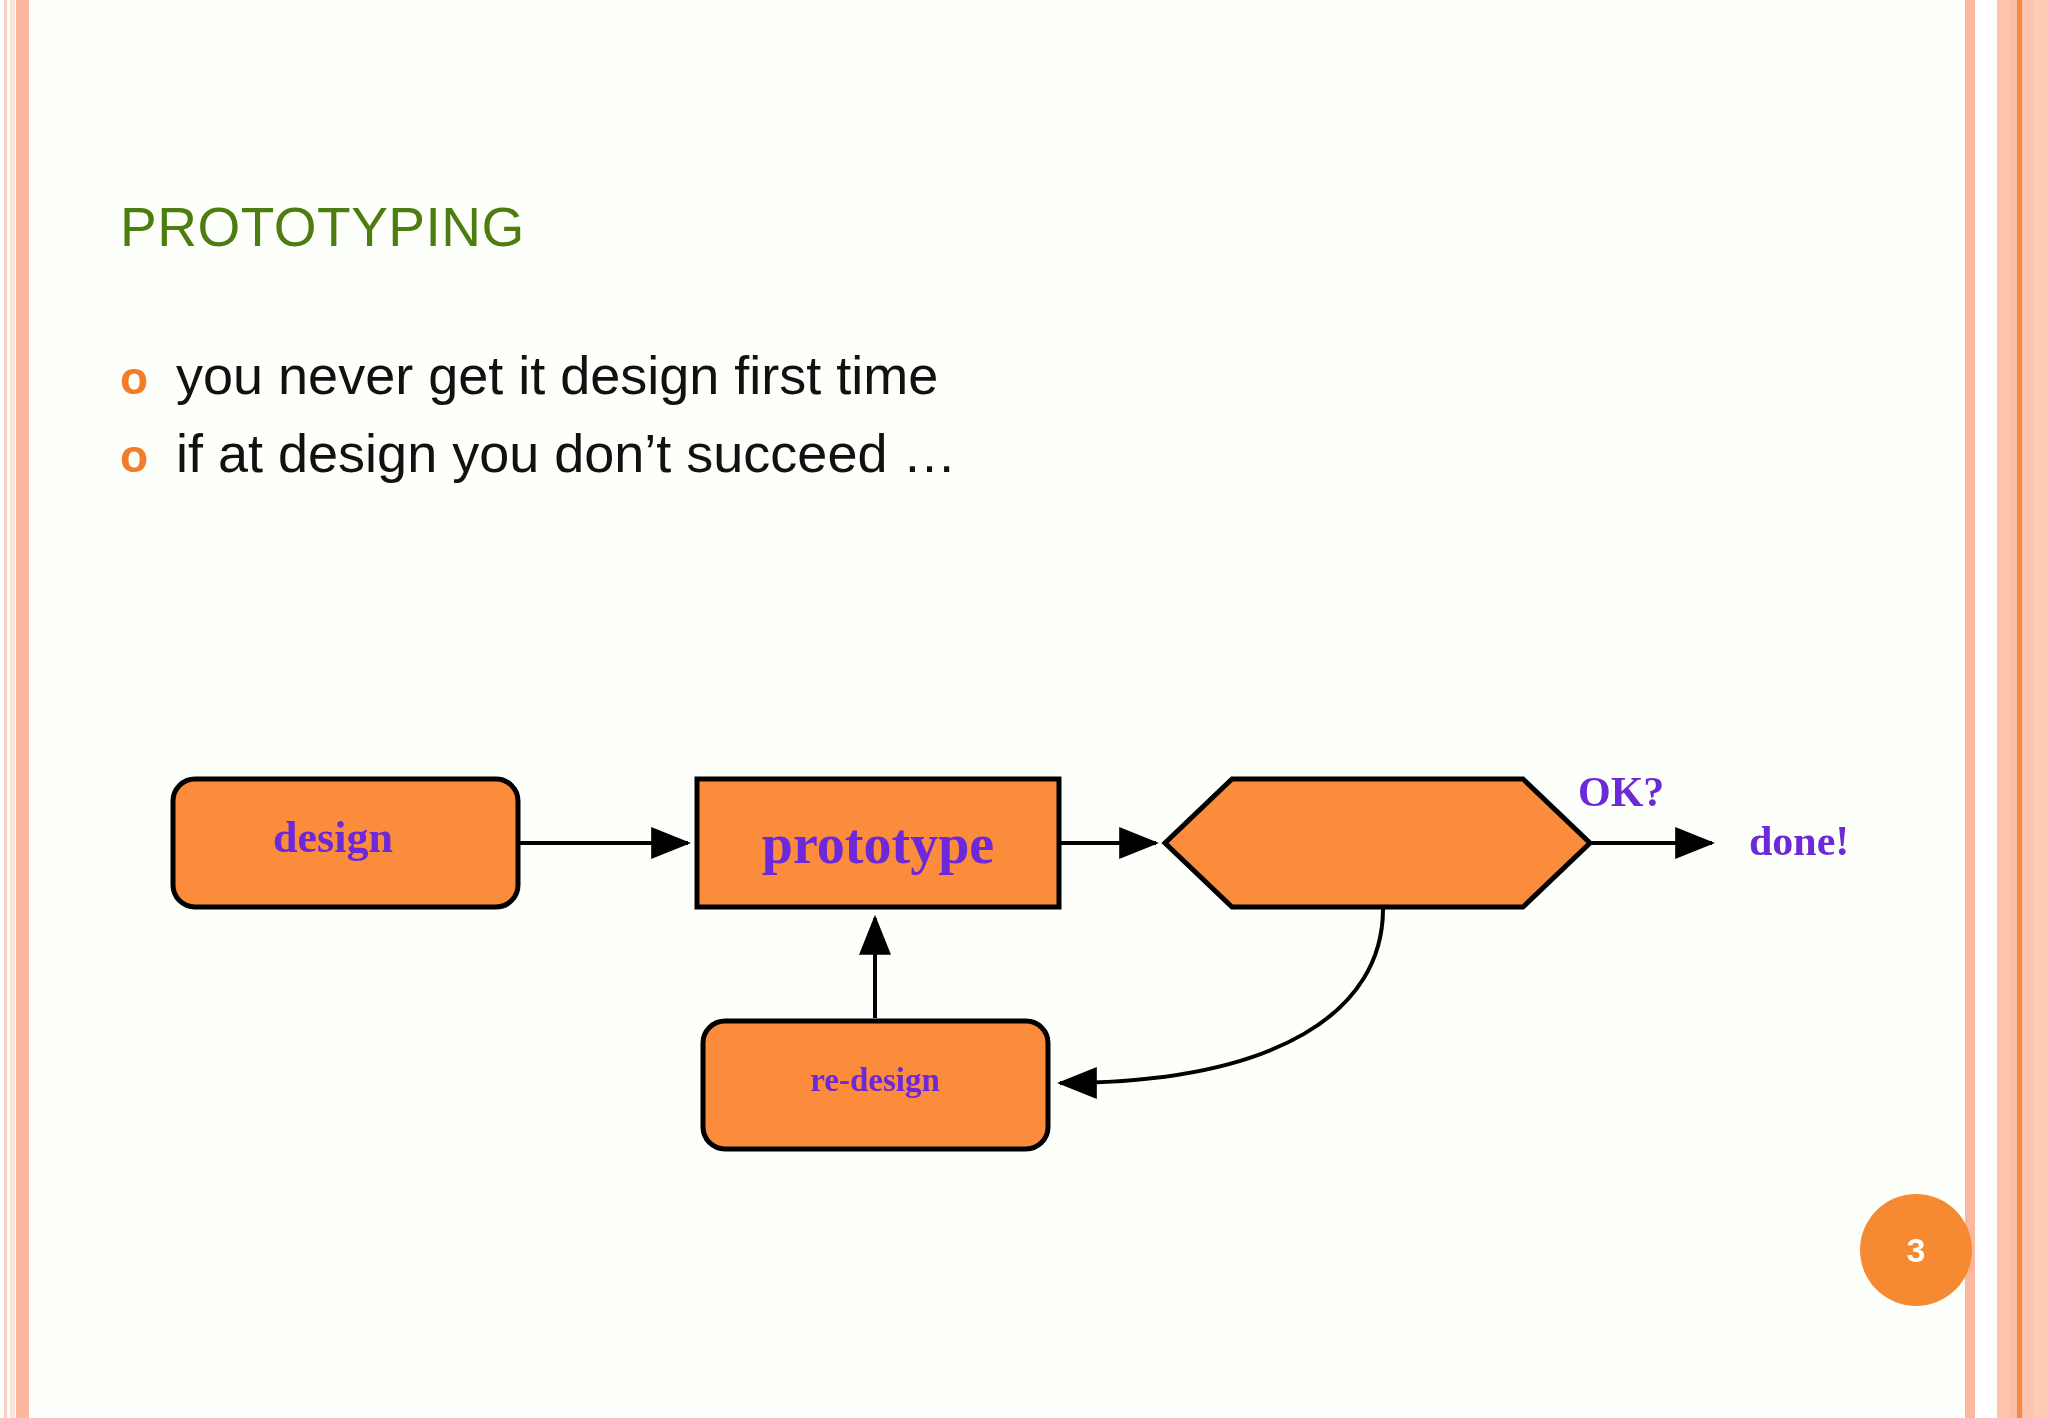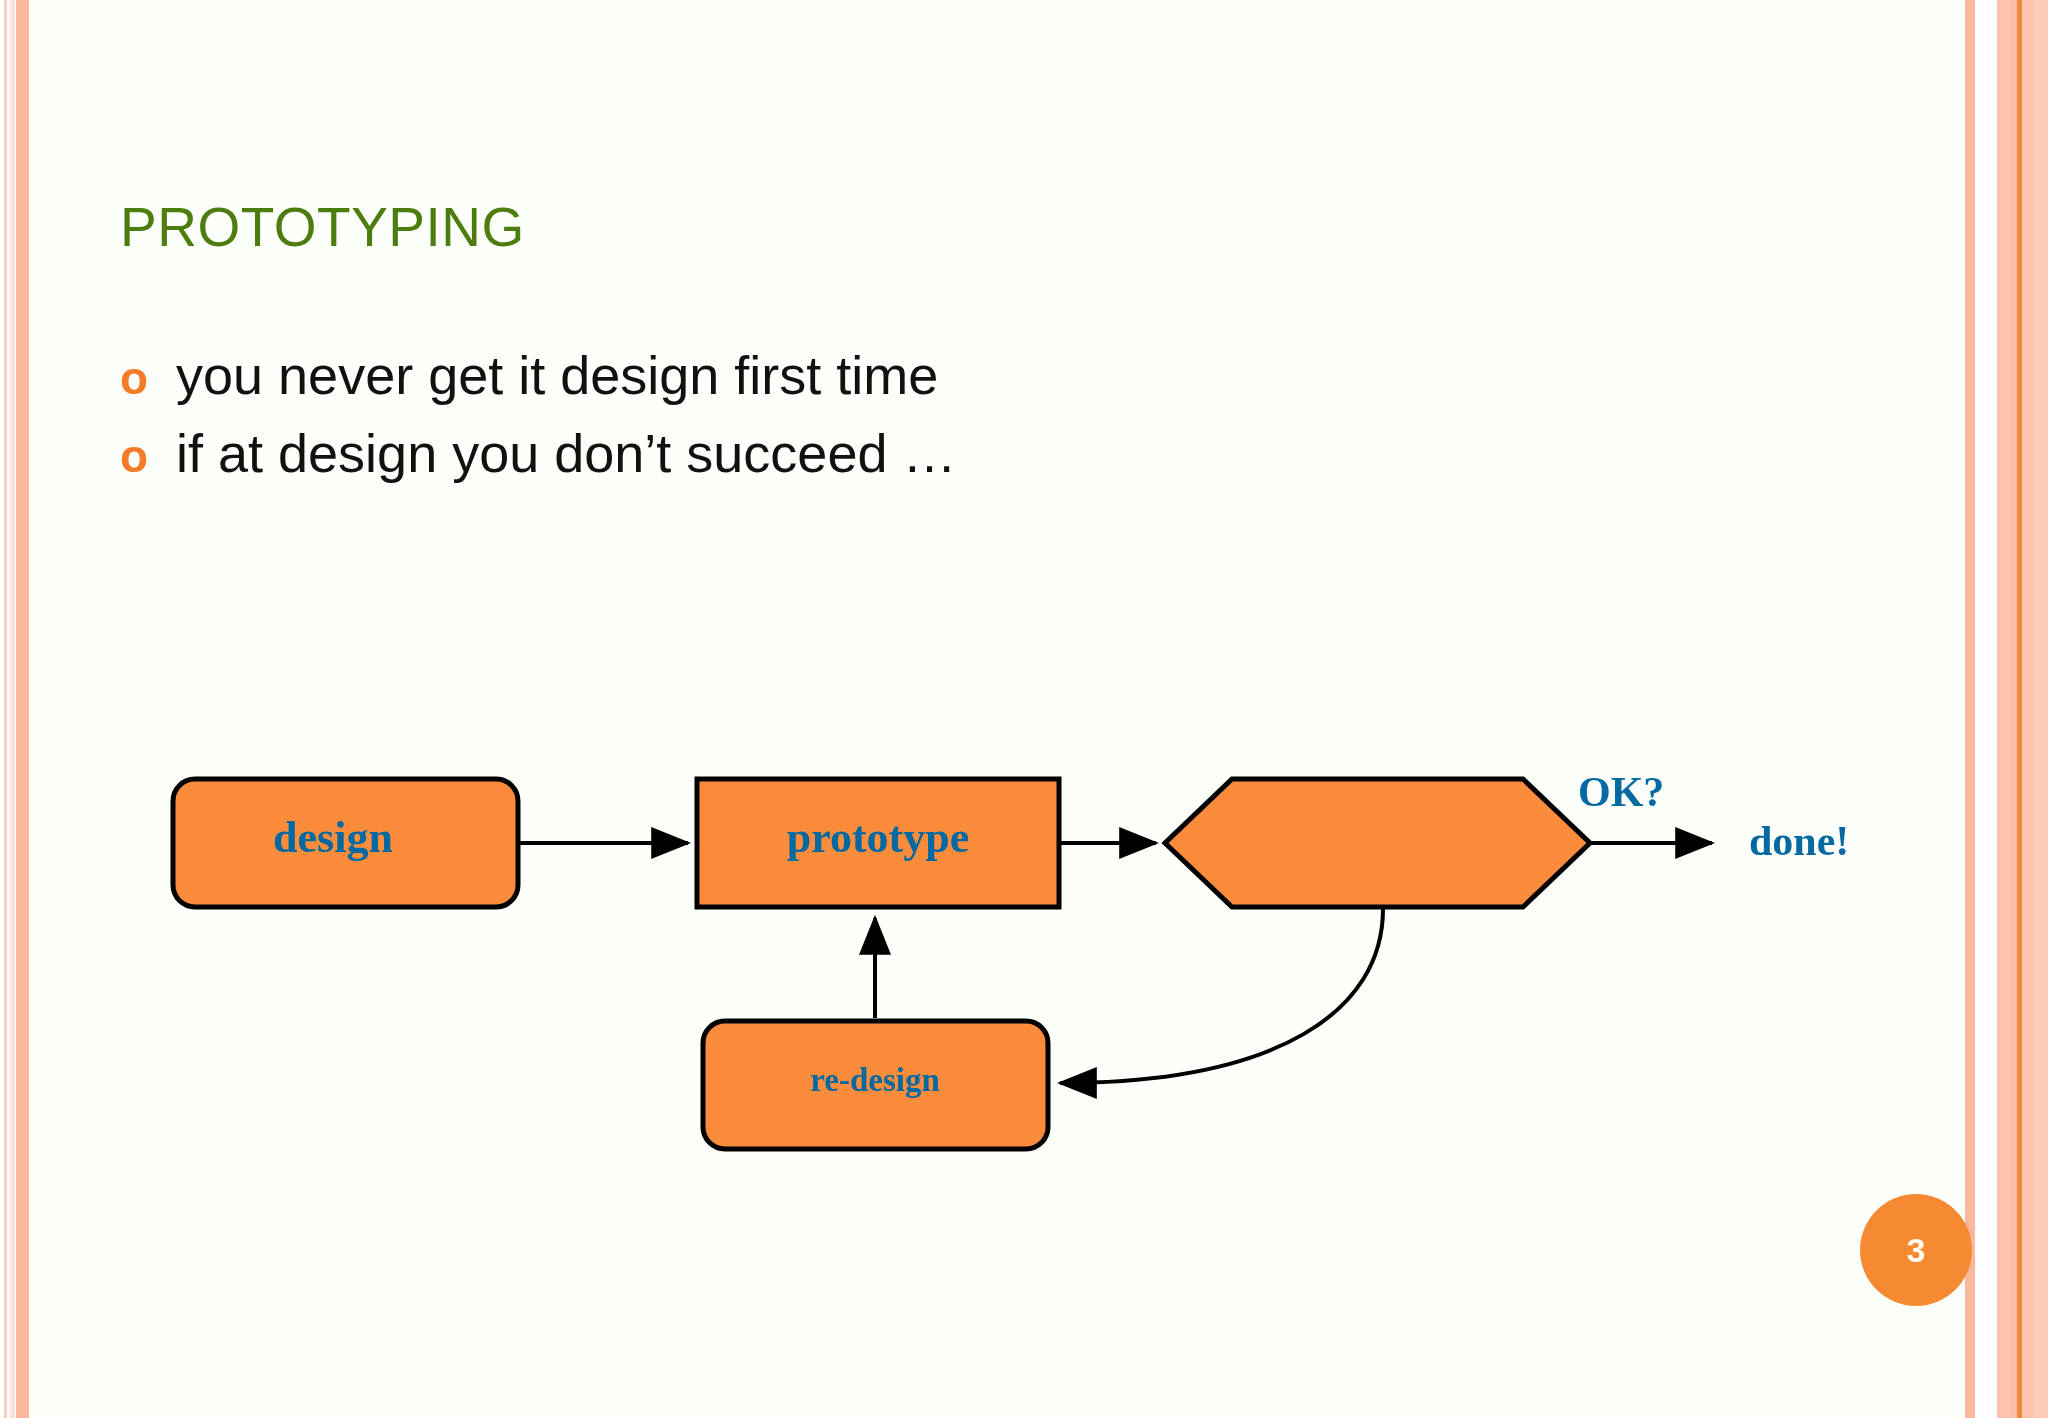--- a/index.html
+++ b/index.html
@@ -81,26 +81,26 @@
     left: 0;
     top: 0;
     width: 2048px;
     height: 1418px;
     pointer-events: none;
   }
   .node-label {
     position: absolute;
     font-family: "Liberation Serif", serif;
     font-weight: bold;
-    color: #0369a1;
+    color: #6d28d9;
     white-space: nowrap;
     text-align: center;
   }
   #label-design    { left: 175px;  top: 812px; width: 316px; font-size: 44px; }
-  #label-prototype { left: 700px;  top: 812px; width: 356px; font-size: 44px; }
+  #label-prototype { left: 700px;  top: 812px; width: 356px; font-size: 56px; }
   #label-evaluate  { left: 1235px; top: 812px; width: 360px; font-size: 44px; }
   #label-redesign  { left: 705px;  top: 1062px; width: 340px; font-size: 33px; }
   #label-ok        { left: 1578px; top: 768px; font-size: 42px; }
   #label-done      { left: 1749px; top: 817px; font-size: 42px; }
 
   
   #page-badge {
     position: absolute;
     left: 1860px;
     top: 1194px;

